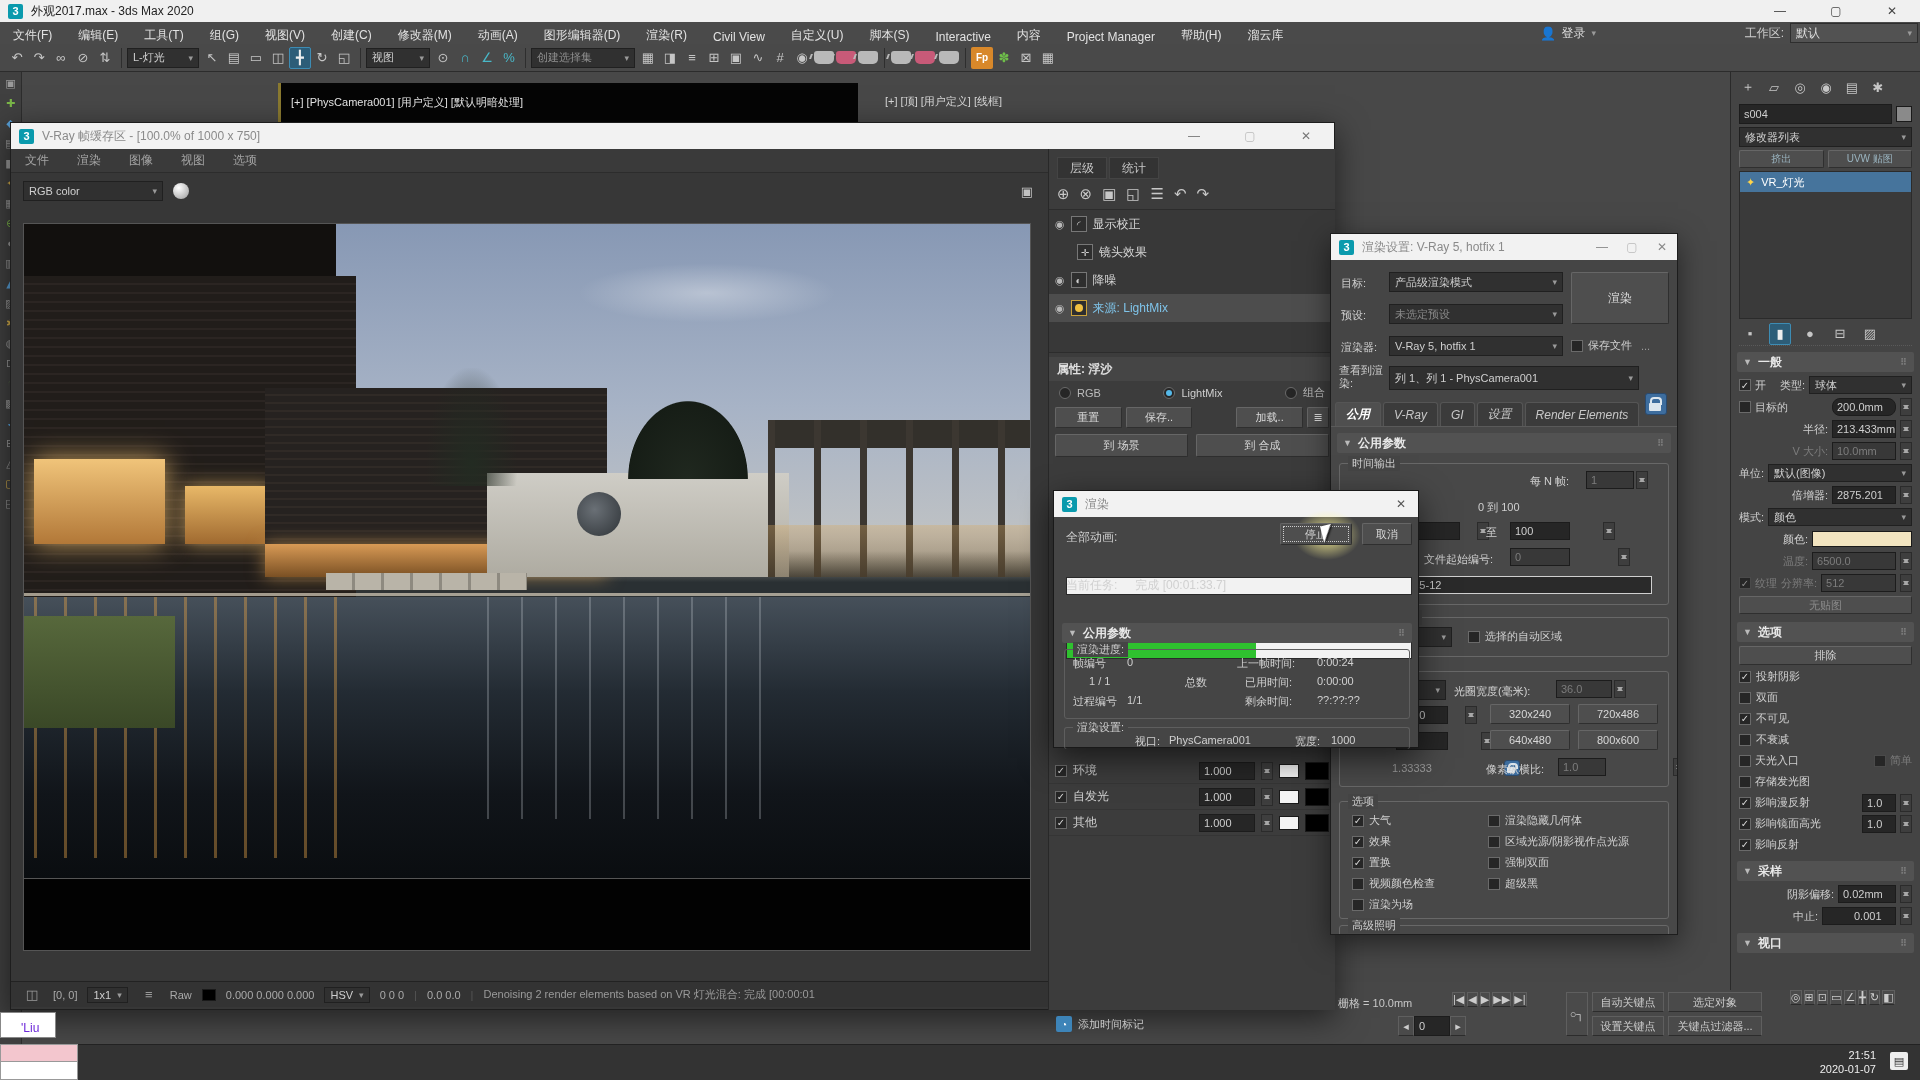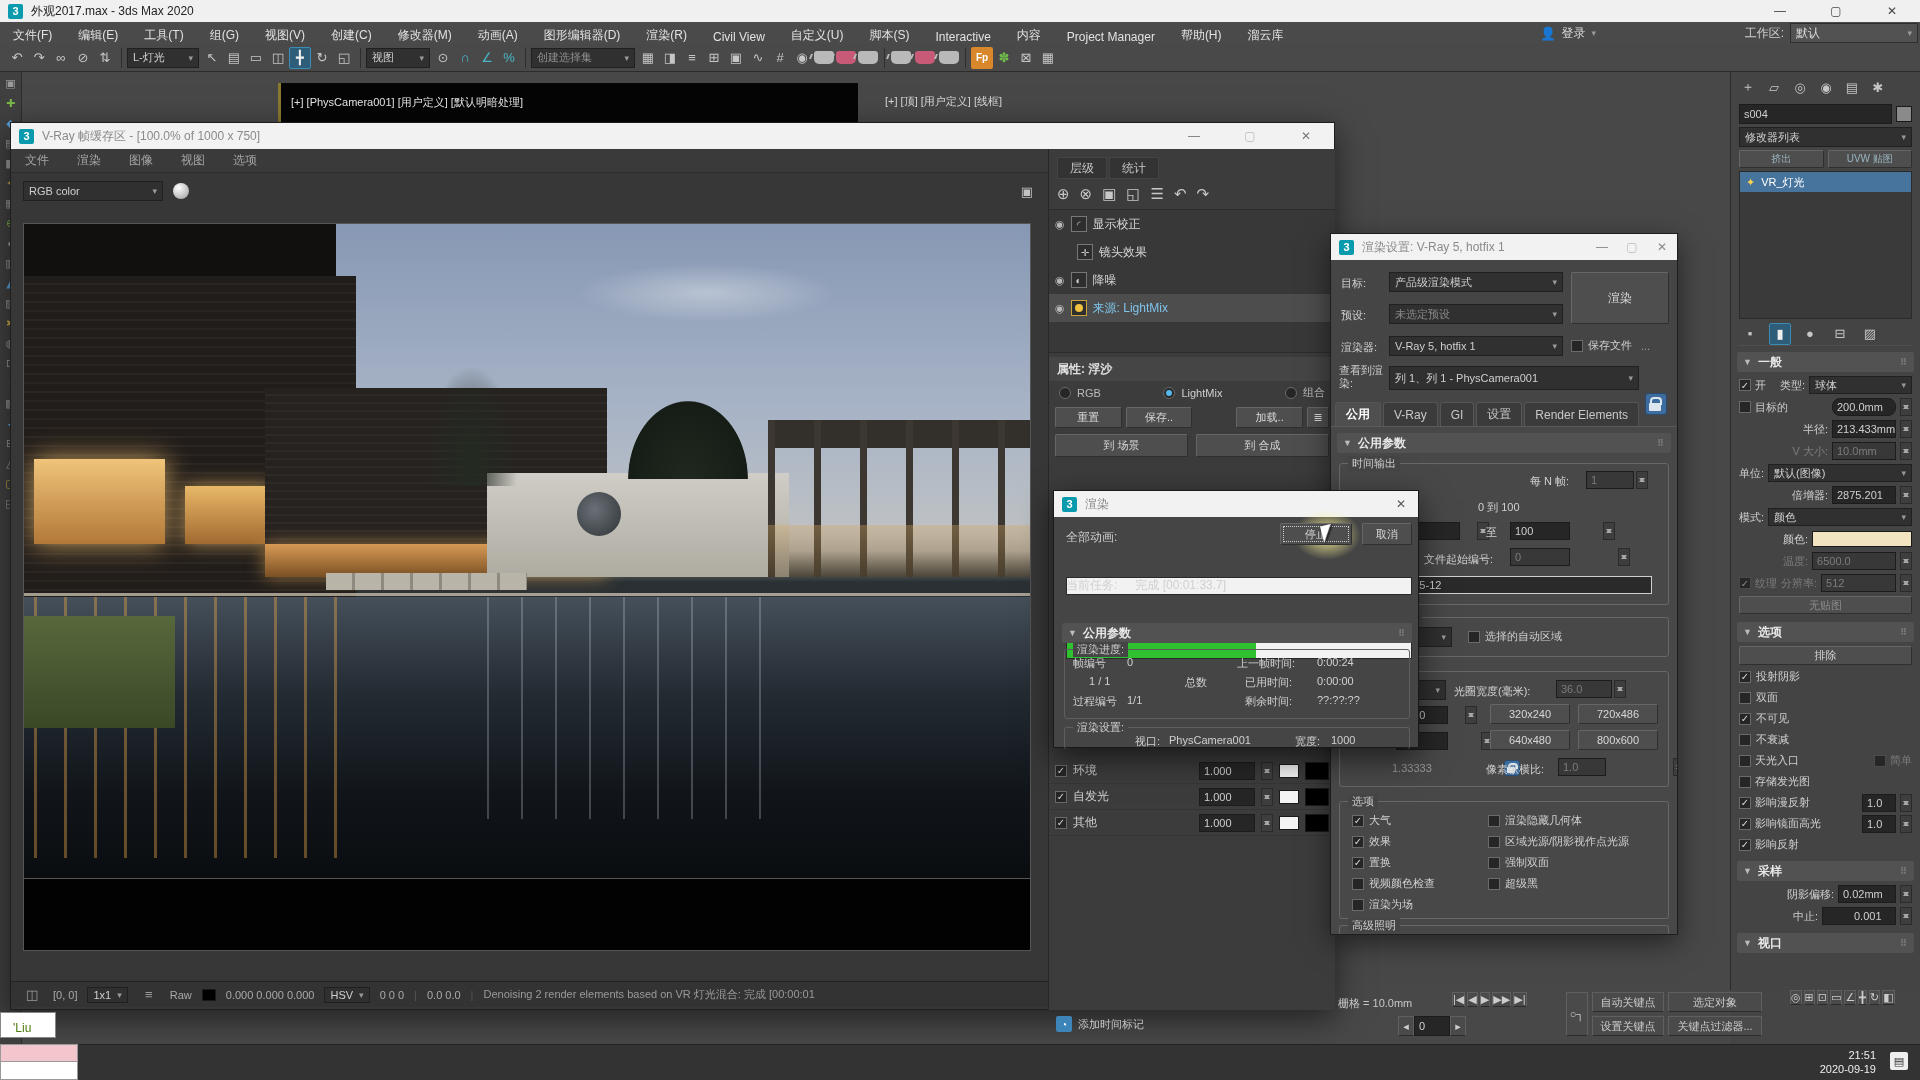--- a/index.html
+++ b/index.html
@@ -665,21 +665,21 @@
       <span class="cb"></span>
       <span style="font-size:11px;">保存文件</span>
       <span style="font-size:11px;color:#9a9a9a;margin-left:4px;">...</span>
     </div>
     <div class="abs" style="left:8px;top:130px;width:50px;font-size:11px;line-height:13px;">查看到渲染:</div>
     <div class="dd abs" style="left:58px;top:132px;width:250px;height:24px;">
         <span class="gv">列 1、列 1 - PhysCamera001</span>
         <span class="ar">▾</span>
       </div>
     <div class="abs lock" style="left:314px;top:133px;"></div>
-    <div class="abs row" style="left:4px;top:168px;gap:2px;">
+    <div class="abs row" style="left:4px;top:168px;gap:2px;font-style:italic;">
         <span class="rstab sel">公用</span>
         <span class="rstab">V-Ray</span>
         <span class="rstab">GI</span>
         <span class="rstab">设置</span>
         <span class="rstab">Render Elements</span>
       </div>
     <div class="abs" style="left:0;top:192px;width:346px;height:508px;background:#484848;border-top:1px solid #5a5a5a;overflow:hidden;">
       <div class="roh" style="margin:6px 6px 4px;">
         <span class="tri">▼</span>
           <span>公用参数</span>
@@ -887,22 +887,22 @@
       <span class="bbtn">⊞</span>
       <span class="bbtn">⊡</span>
       <span class="bbtn">▭</span>
       <span class="bbtn">∠</span>
       <span class="bbtn">╋</span>
       <span class="bbtn">↻</span>
       <span class="bbtn">◧</span>
     </div>
 
   <div class="abs taskbar"></div>
-  <div class="abs" style="left:0;top:1012px;width:56px;height:26px;background:#fff;border:1px solid #888;color:#4d7c0f;display:flex;align-items:flex-end;padding:2px 12px;font-size:12px;z-index:8;">'Liu</div>
+  <div class="abs" style="left:0;top:1012px;width:56px;height:26px;background:#fff;border:1px solid #888;color:#6d28d9;display:flex;align-items:flex-end;padding:2px 20px;font-size:12px;z-index:8;">'Liu</div>
   <div class="abs" style="left:0;top:1044px;width:78px;height:18px;background:#f3c6ce;border:1px solid #999;z-index:8;"></div>
   <div class="abs" style="left:0;top:1062px;width:78px;height:18px;background:#ffffff;border:1px solid #999;border-top:none;z-index:8;"></div>
   <div class="clk">
     <div>21:51</div>
-    <div>2020-09-19</div>
+    <div>2020-01-07</div>
   </div>
   <span class="abs" style="right:12px;top:1052px;width:18px;height:18px;background:#eee;border-radius:2px;display:inline-flex;align-items:center;justify-content:center;color:#333;font-size:11px;">▤</span>
 
 </div>
 
 </body></html>

